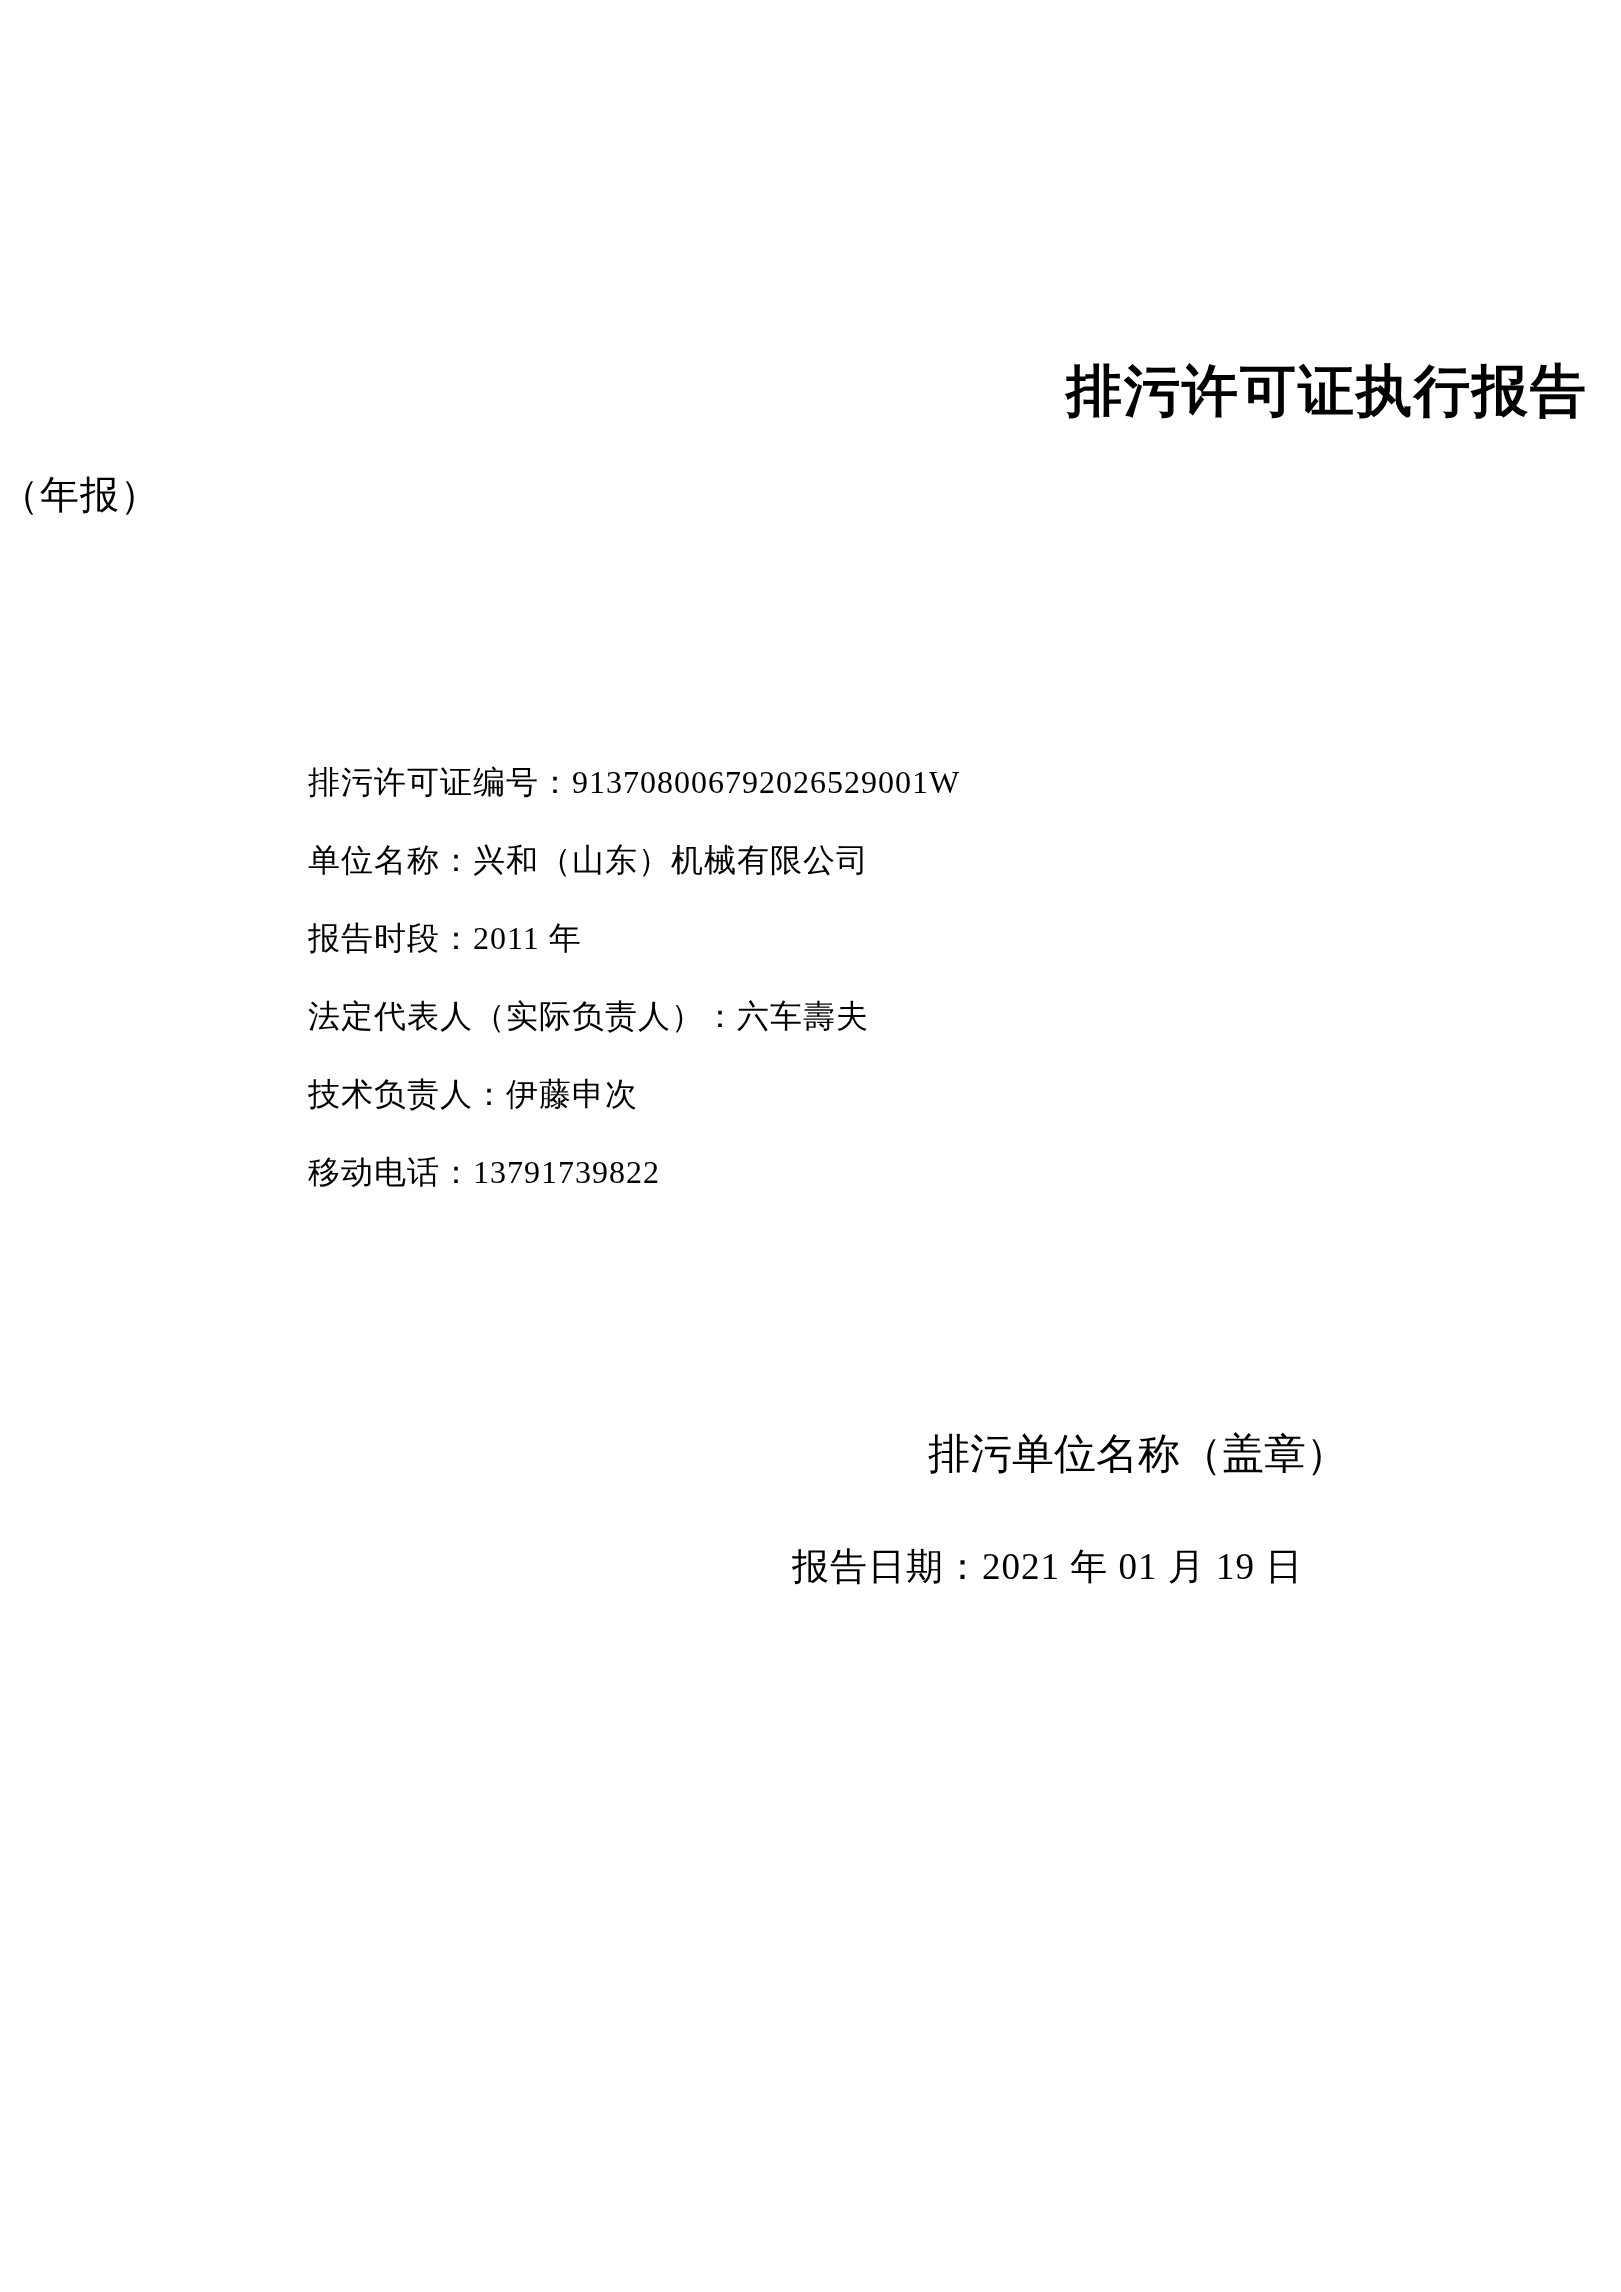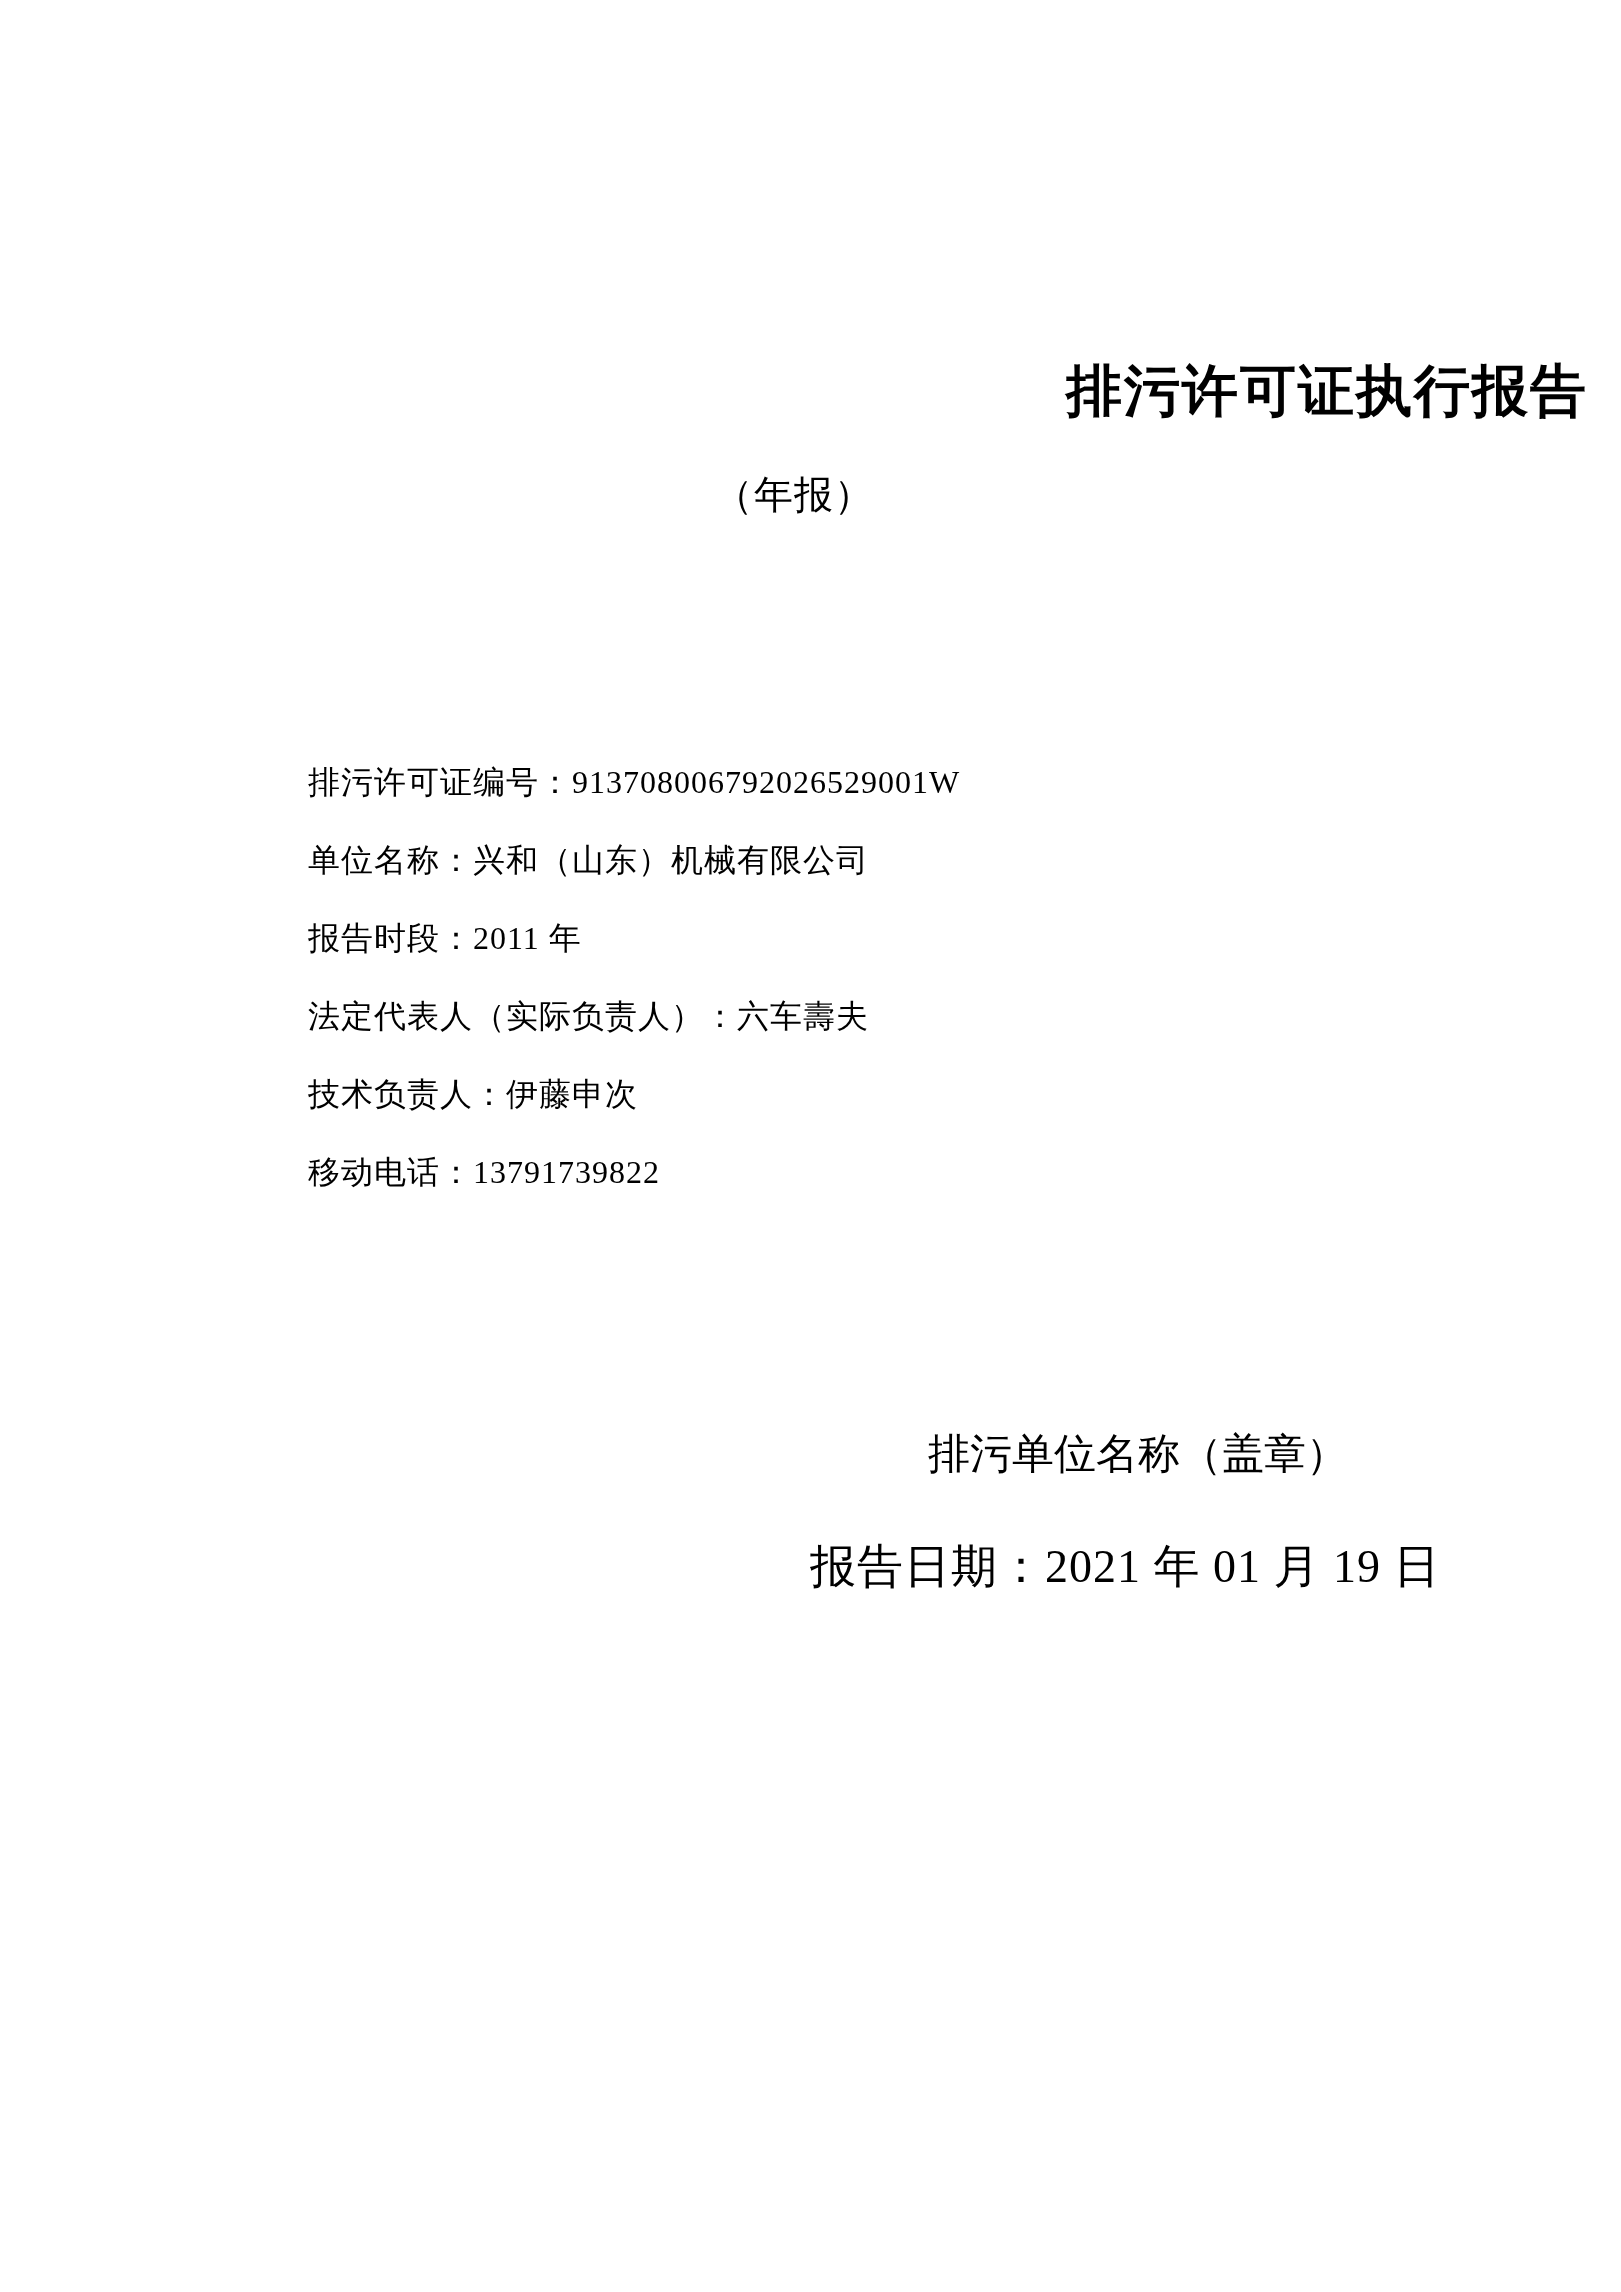--- a/index.html
+++ b/index.html
@@ -27,21 +27,20 @@
     line-height: 65px;
     font-weight: 700;
     letter-spacing: 2px;
     white-space: nowrap;
   }
   .doc-subtitle {
     position: absolute;
     top: 470px;
     left: 0;
     width: 1588px;
-    text-align: center;
     font-size: 39px;
     line-height: 49px;
     letter-spacing: 1px;
     white-space: nowrap;
   }
   .field-block {
     position: absolute;
     top: 743px;
     left: 308px;
     font-size: 32px;
@@ -58,25 +57,24 @@
     left: 928px;
     font-size: 42px;
     line-height: 51px;
     letter-spacing: 0px;
     white-space: nowrap;
   }
   .date-line {
     position: absolute;
     top: 1541px;
     left: 792px;
-    font-size: 46px;
+    font-size: 37px;
     line-height: 51px;
     letter-spacing: 1px;
     white-space: nowrap;
-    margin-left: 18px;
   }
 </style>
 </head>
 <body>
 
 <div class="page">
 
   <div class="doc-title">排污许可证执行报告</div>
 
   <div class="doc-subtitle">（年报）</div>

